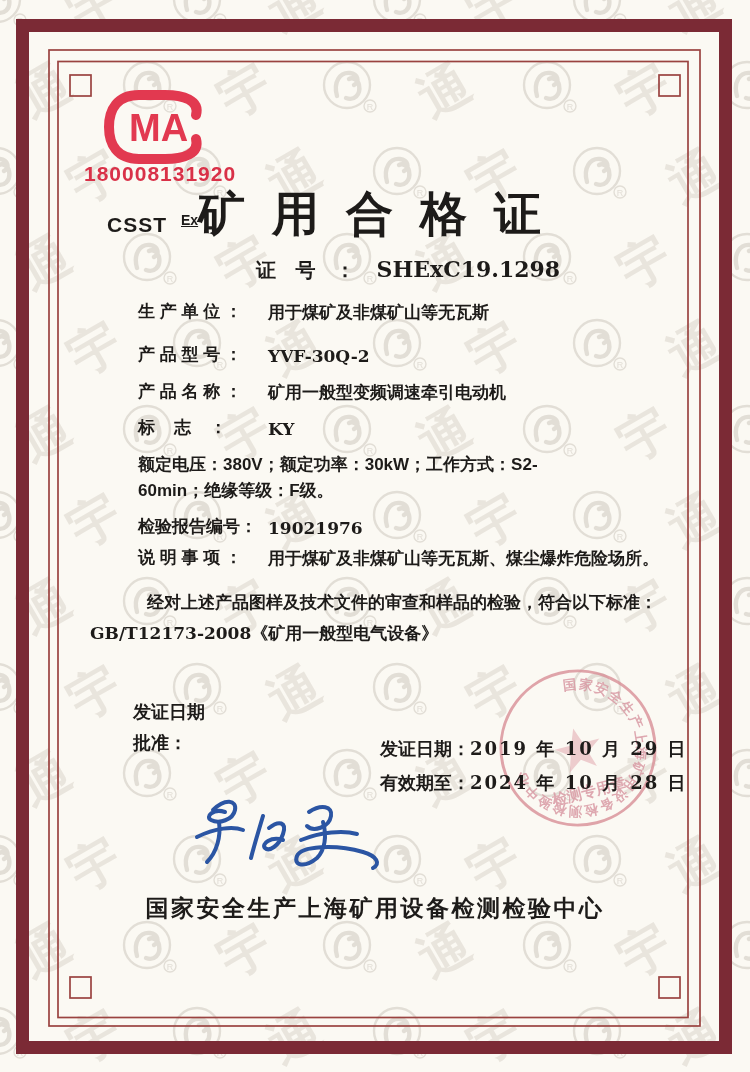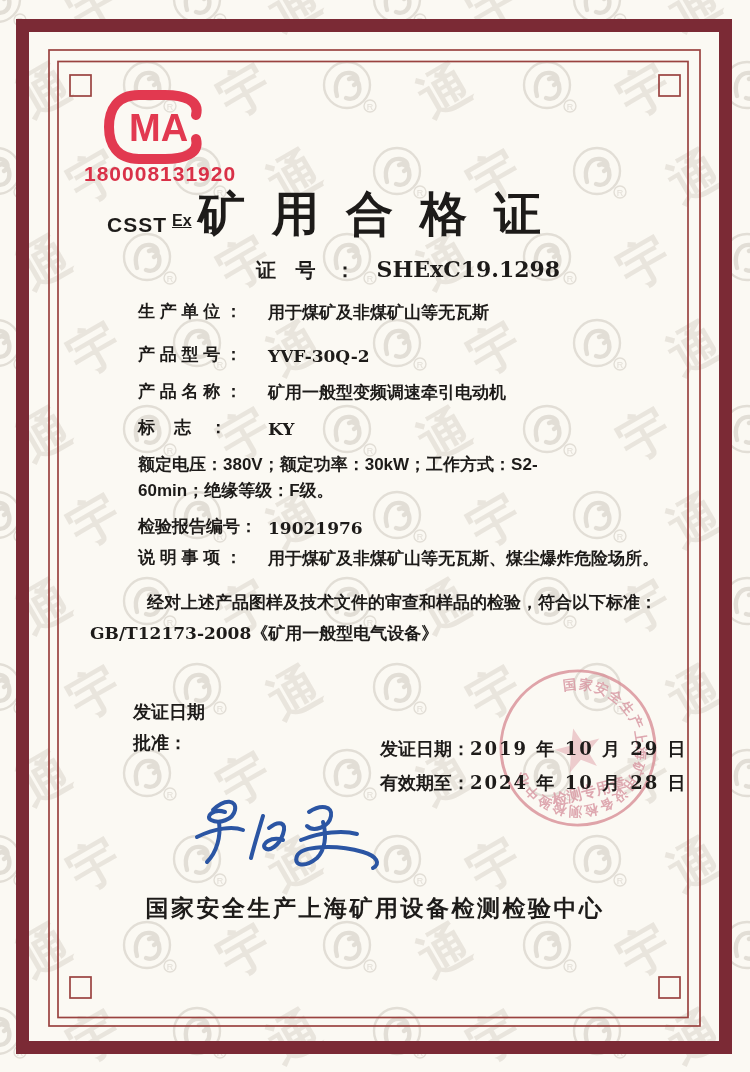--- a/index.html
+++ b/index.html
@@ -13,21 +13,21 @@
   
   .thick-border{position:absolute;left:16px;top:19px;width:716px;height:1035px;
                 border:13px solid #7b2a35;box-sizing:border-box;z-index:2;}
   .thin-frame{position:absolute;left:0;top:0;z-index:2;}
   
   .cma-logo{position:absolute;left:103px;top:88px;z-index:3;}
   .cma-number{position:absolute;left:84px;top:162px;z-index:3;font-size:21px;font-weight:bold;
               color:#d93148;letter-spacing:1px;}
   
   .csst{position:absolute;left:107px;top:213px;font-size:21px;font-weight:bold;letter-spacing:1px;z-index:3;}
-  .ex{position:absolute;left:172px;top:212px;font-size:16px;font-weight:bold;z-index:3;text-decoration:underline;}
+  .ex{position:absolute;left:181px;top:212px;font-size:14px;font-weight:bold;z-index:3;text-decoration:underline;}
   .main-title{position:absolute;left:198px;top:183px;font-size:47px;font-weight:bold;
               letter-spacing:27px;z-index:3;white-space:nowrap;}
   .certno-row{position:absolute;left:256px;top:256px;z-index:3;white-space:nowrap;text-align:right;}
   .certno-label{font-size:20px;font-weight:bold;letter-spacing:7px;}
   .certno-value{font-size:22px;font-weight:bold;font-family:"DejaVu Serif",serif;margin-left:10px;}
   
   .f-row{position:absolute;left:138px;z-index:3;display:flex;}
   .f-label{width:130px;font-size:17px;font-weight:bold;white-space:pre-wrap;flex:none;}
   .f-value{font-size:17px;font-weight:bold;width:462px;line-height:26px;font-family:"Liberation Sans",sans-serif;}
   .latinv{font-family:"DejaVu Serif",serif;}

